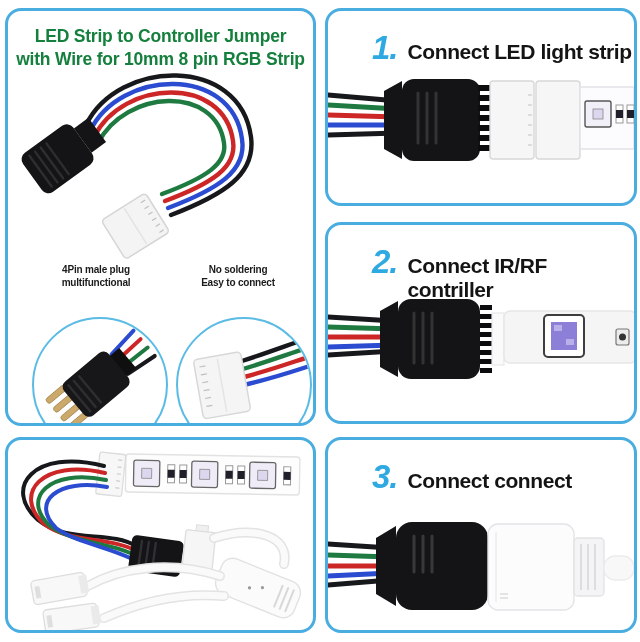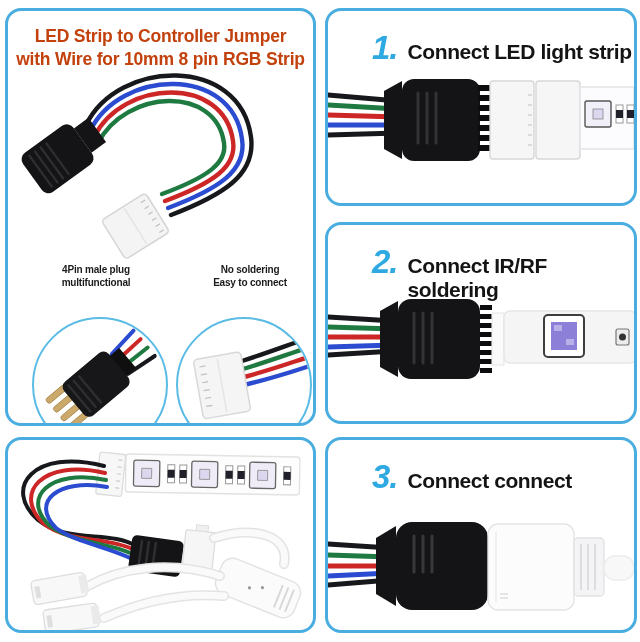--- a/index.html
+++ b/index.html
@@ -7,26 +7,26 @@
           font-family:"Liberation Sans",sans-serif;}
   .panel{position:absolute;border:3px solid #49ADDF;border-radius:16px;background:#fff;
          overflow:hidden;box-sizing:border-box;}
   #panel-intro{left:5px;top:8px;width:311px;height:418px;}
   #panel-splitter{left:5px;top:437px;width:311px;height:196px;}
   #panel-step1{left:325px;top:8px;width:312px;height:198px;}
   #panel-step2{left:325px;top:222px;width:312px;height:202px;}
   #panel-step3{left:325px;top:437px;width:312px;height:196px;}
 
   .intro-title{position:absolute;top:14px;left:0;width:100%;text-align:center;
-               font-size:17.5px;font-weight:bold;color:#c2410c;line-height:1.32;letter-spacing:-0.2px;}
+               font-size:17.5px;font-weight:bold;color:#15803d;line-height:1.32;letter-spacing:-0.2px;}
   .jumper-art{position:absolute;top:56px;left:0;}
   .feature{position:absolute;top:253px;width:164px;text-align:center;
            font-size:10px;font-weight:bold;color:#1b1b1b;line-height:1.25;letter-spacing:-0.2px;}
   #feature-left{left:6px;}
-  #feature-right{left:160px;}
+  #feature-right{left:148px;}
   .circle-badge{position:absolute;top:306px;width:136px;height:136px;border:2.5px solid #5ABBE5;
                 border-radius:50%;box-sizing:border-box;overflow:hidden;background:#fff;}
   #circle-plug{left:24px;}
   #circle-clip{left:168px;}
 
   .step-heading{position:absolute;top:18px;left:44px;display:flex;align-items:baseline;gap:10px;}
   .step-num{font-size:33px;font-weight:bold;font-style:italic;color:#2FA9E2;letter-spacing:-1px;}
   .step-label{font-size:21px;font-weight:bold;color:#141414;letter-spacing:-0.4px;}
   .step-art{position:absolute;left:0;}
   #art1{top:64px;} #art2{top:66px;} #art3{top:74px;}
@@ -290,21 +290,21 @@
             <rect x="288" y="35" width="7" height="8"></rect>
             <rect x="299" y="35" width="7" height="8"></rect>
           </g>
       </g>
     </svg>
   </div>
 
   <div class="panel" id="panel-step2">
     <div class="step-heading">
       <span class="step-num">2.</span>
-      <span class="step-label">Connect IR/RF soldering</span>
+      <span class="step-label">Connect IR/RF contriller</span>
     </div>
     <svg class="step-art" id="art2" width="306" height="110" viewBox="0 0 306 110">
       <g stroke-linecap="round">
         <line x1="0" y1="26" x2="66" y2="30" stroke="#17181C" stroke-width="5"></line>
         <line x1="0" y1="36" x2="66" y2="38" stroke="#1E7A40" stroke-width="5"></line>
         <line x1="0" y1="46" x2="66" y2="46" stroke="#CC2626" stroke-width="5"></line>
         <line x1="0" y1="56" x2="66" y2="54" stroke="#2B4BD0" stroke-width="5"></line>
         <line x1="0" y1="64" x2="66" y2="60" stroke="#17181C" stroke-width="5"></line>
       </g>
       <g>

